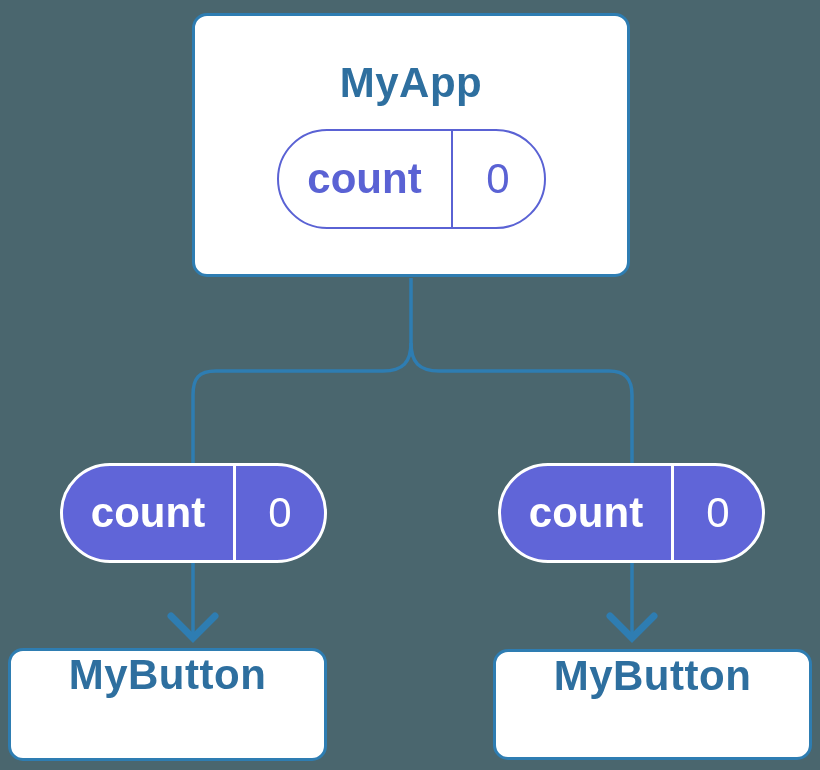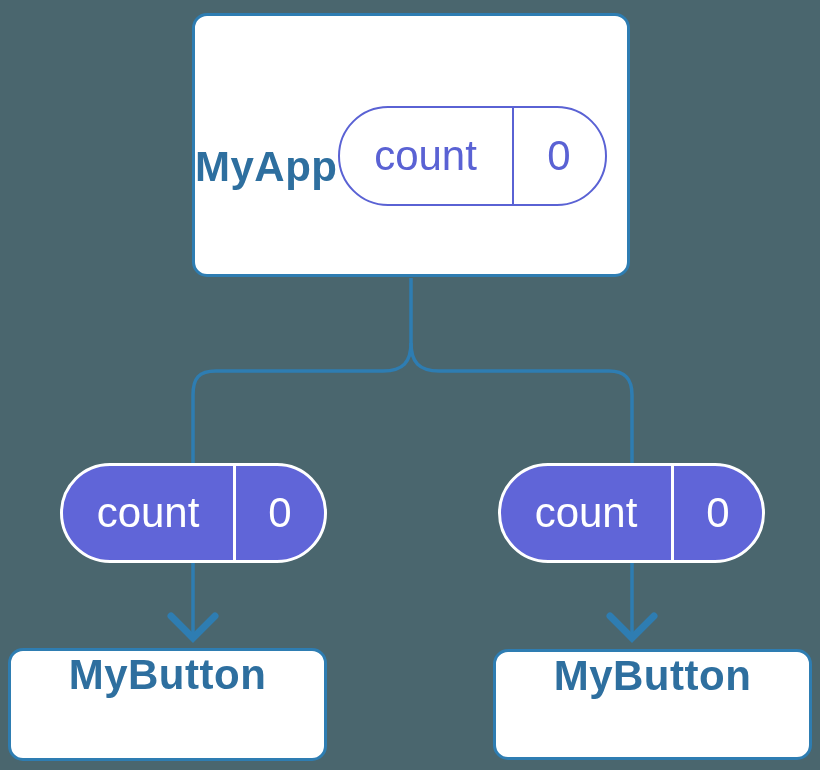--- a/index.html
+++ b/index.html
@@ -25,21 +25,21 @@
     position:absolute;box-sizing:border-box;z-index:1;
     background:var(--card-bg);
     border:3px solid var(--blue);
     border-radius:15px;
   }
   .card-title{
     font-size:42px;font-weight:700;color:var(--heading);
     letter-spacing:0.5px;line-height:48px;white-space:nowrap;
   }
   #myapp-card{left:192px;top:13px;width:438px;height:264px;
-    display:flex;flex-direction:row;align-items:center;}
+    display:flex;flex-direction:column;align-items:center;}
   #myapp-card .card-title{margin-top:43px;}
 
   .button-card{display:flex;align-items:flex-start;justify-content:center;}
   #mybutton-card-left{left:8px;top:648px;width:319px;height:113px;}
   #mybutton-card-right{left:493px;top:649px;width:319px;height:111px;}
 
   .pill{
     box-sizing:border-box;display:flex;border-radius:52px;
     height:100px;overflow:hidden;z-index:2;
   }
@@ -54,21 +54,21 @@
     background:var(--purple);
     border:3px solid var(--pill-text-light);
     color:var(--pill-text-light);
   }
   #child-pill-left{left:60px;top:463px;}
   #child-pill-right{left:498px;top:463px;}
 
   .pill-section-label{
     flex:0 0 auto;width:172px;display:flex;align-items:center;justify-content:center;
     border-right:2.5px solid currentColor;
-    font-size:42px;font-weight:400;
+    font-size:42px;font-weight:700;
   }
   .pill-solid .pill-section-label{width:170px;border-right-width:3px;}
   .pill-section-value{
     flex:1;display:flex;align-items:center;justify-content:center;
     font-size:42px;font-weight:400;
   }
 </style>
 </head>
 <body style="background: rgb(74, 102, 110);">
 

